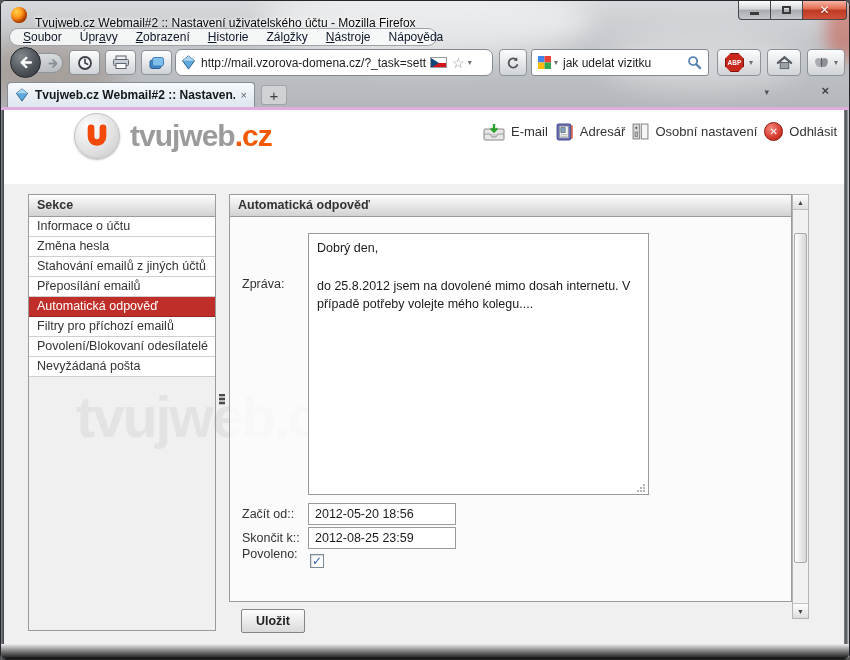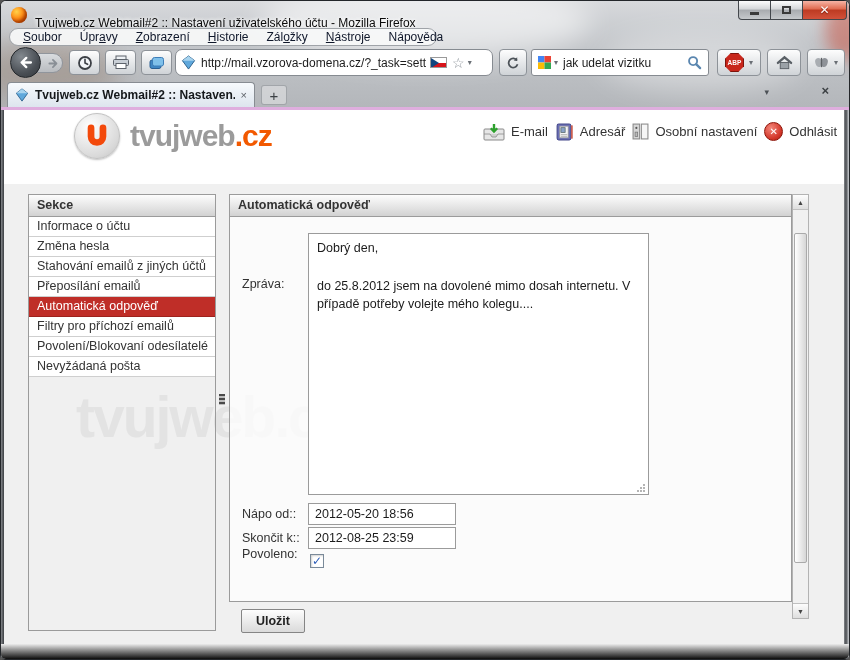--- a/index.html
+++ b/index.html
@@ -368,21 +368,21 @@
           <g fill="#b5b5b5">
               <rect x="7" y="1" width="2" height="2"></rect>
               <rect x="4" y="4" width="2" height="2"></rect>
               <rect x="7" y="4" width="2" height="2"></rect>
               <rect x="1" y="7" width="2" height="2"></rect>
               <rect x="4" y="7" width="2" height="2"></rect>
               <rect x="7" y="7" width="2" height="2"></rect>
             </g>
         </svg>
 
-        <div class="form-label" style="left:12px;top:312px;">Nápo od::</div>
+        <div class="form-label" style="left:12px;top:312px;">Začít od::</div>
         <input class="date-input" style="top: 308px;" value="2012-05-20 18:56">
 
         <div class="form-label" style="left:12px;top:336px;">Skončit k::</div>
         <input class="date-input" style="top: 332px;" value="2012-08-25 23:59">
 
         <div class="form-label" style="left:12px;top:352px;">Povoleno:</div>
         <div class="checkbox checked"></div>
       </div>
 
       <div class="rc-scrollbar">

